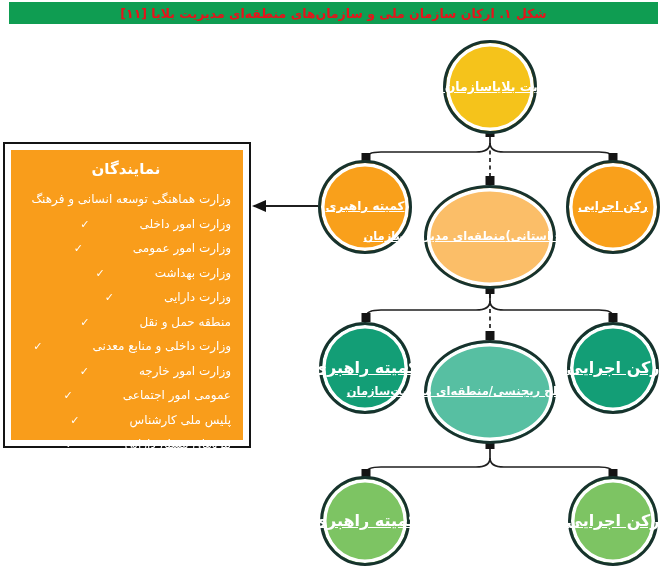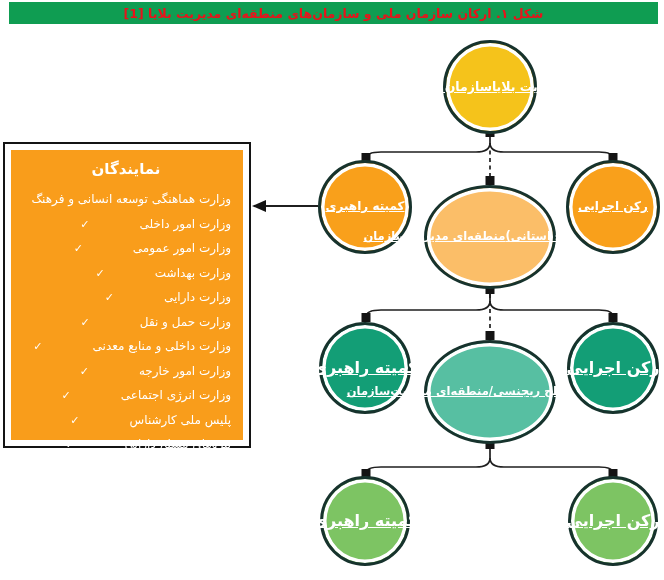--- a/index.html
+++ b/index.html
@@ -46,21 +46,21 @@
   .rep-footer{display:flex;justify-content:flex-end;align-items:baseline;gap:4px;height:24px;
     font-size:12px;font-weight:bold;}
   .rep-footer .word{direction:rtl;}
 </style>
 </head>
 <body>
 
 <div class="stage">
 
   <div class="header-bar">
-    <span class="header-title">شکل ۱. ارکان سازمان ملی و سازمان‌های منطقه‌ای مدیریت بلایا [1]</span>
+    <span class="header-title">شکل ۱. ارکان سازمان ملی و سازمان‌های منطقه‌ای مدیریت بلایا [۱۱]</span>
   </div>
 
   <svg class="wires" viewBox="0 0 664 580" width="664" height="580">
     <g stroke="#1f1f1f" stroke-width="1.7" fill="none">
 
       <path d="M490,136 L490,143 Q490,152 476,152 L381,152 Q366,152 366,159 L366,162"></path>
       <path d="M490,143 Q490,152 504,152 L599,152 Q613,152 613,159 L613,162"></path>
       <path d="M490,143 L490,183" stroke-dasharray="4,3.5"></path>
 
       <path d="M490,294 L490,301 Q490,310 476,310 L381,310 Q366,310 366,317 L366,321"></path>
@@ -144,33 +144,33 @@
         <li>
             <span class="rep-check">✓</span>
             <span class="rep-label">وزارت بهداشت</span>
           </li>
         <li>
             <span class="rep-check">✓</span>
             <span class="rep-label">وزارت دارایی</span>
           </li>
         <li>
             <span class="rep-check">✓</span>
-            <span class="rep-label">وزارت حمل و نقل</span>
+            <span class="rep-label">منطقه حمل و نقل</span>
           </li>
         <li>
             <span class="rep-check">✓</span>
             <span class="rep-label">وزارت داخلی و منابع معدنی</span>
           </li>
         <li>
             <span class="rep-check">✓</span>
             <span class="rep-label">وزارت امور خارجه</span>
           </li>
         <li>
             <span class="rep-check">✓</span>
-            <span class="rep-label">وزارت انرژی اجتماعی</span>
+            <span class="rep-label">عمومی امور اجتماعی</span>
           </li>
         <li>
             <span class="rep-check">✓</span>
             <span class="rep-label">پلیس ملی کارشناس</span>
           </li>
         <li>
             <span class="rep-check">✓</span>
             <span class="rep-label">نیروهای مسلح دارایی</span>
           </li>
       </ul>

